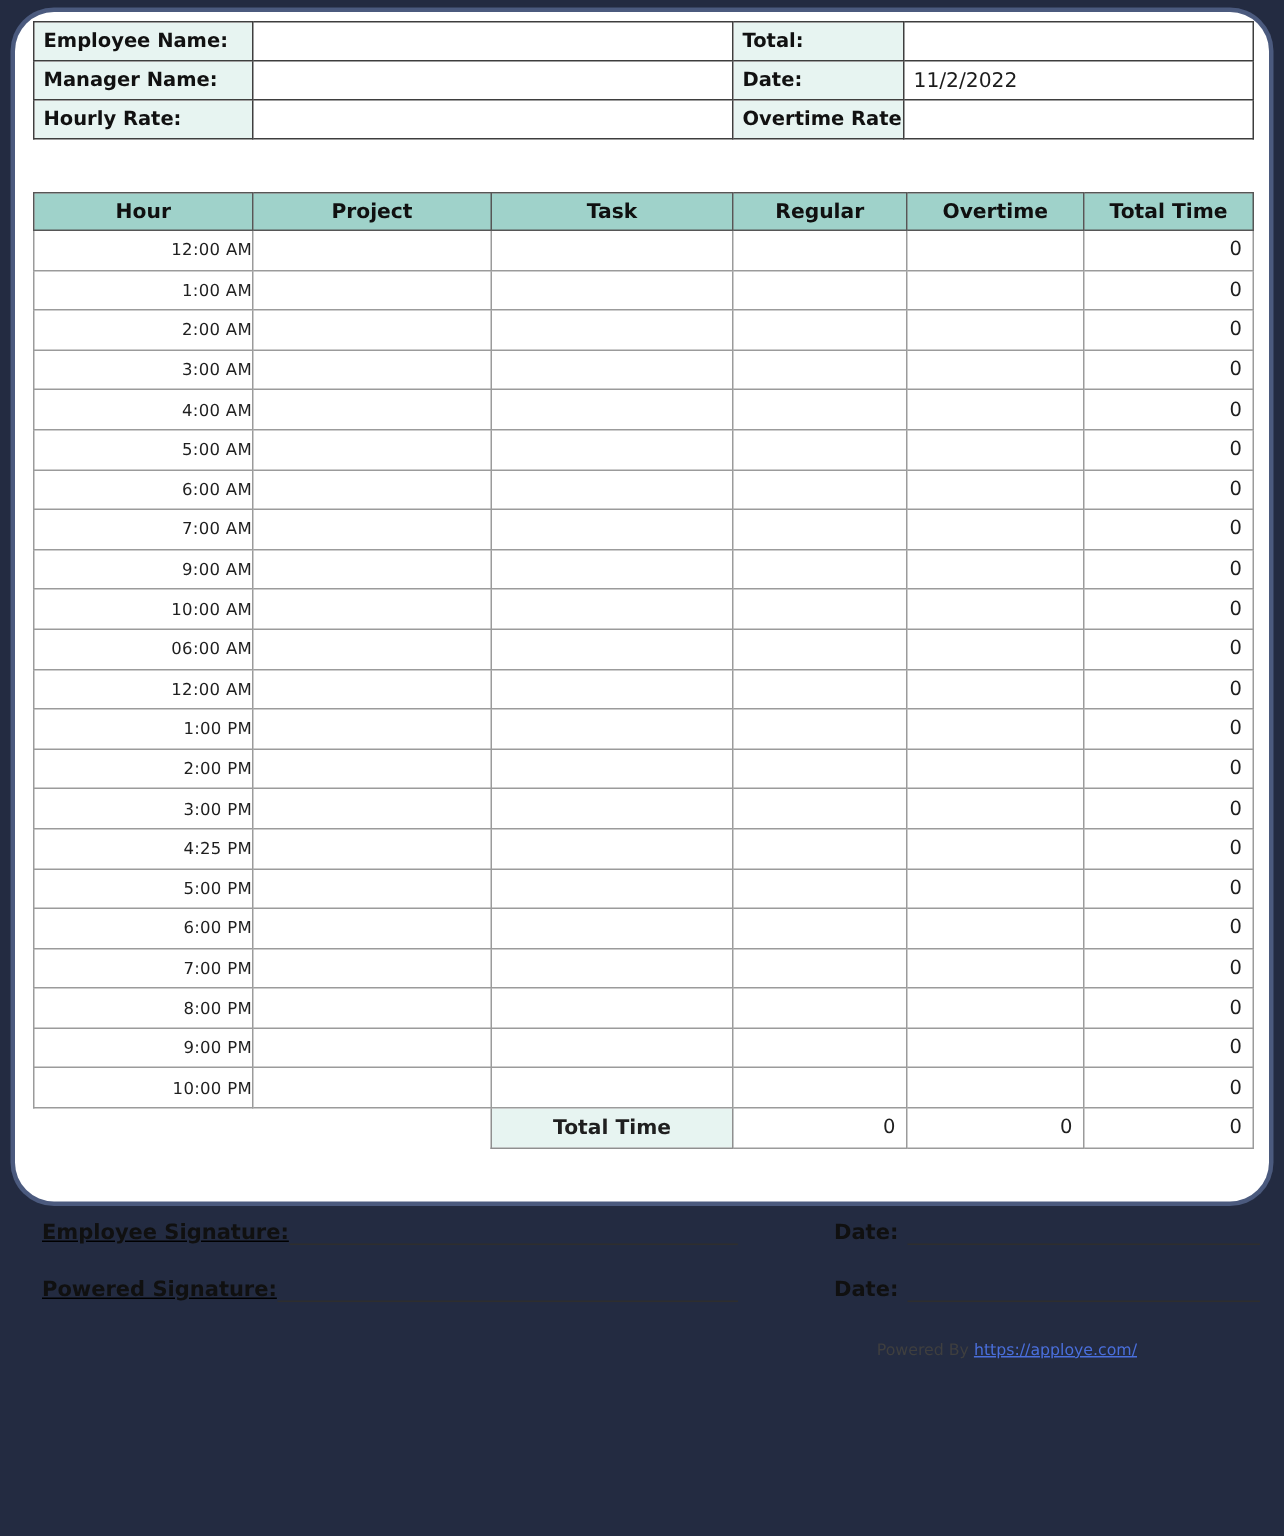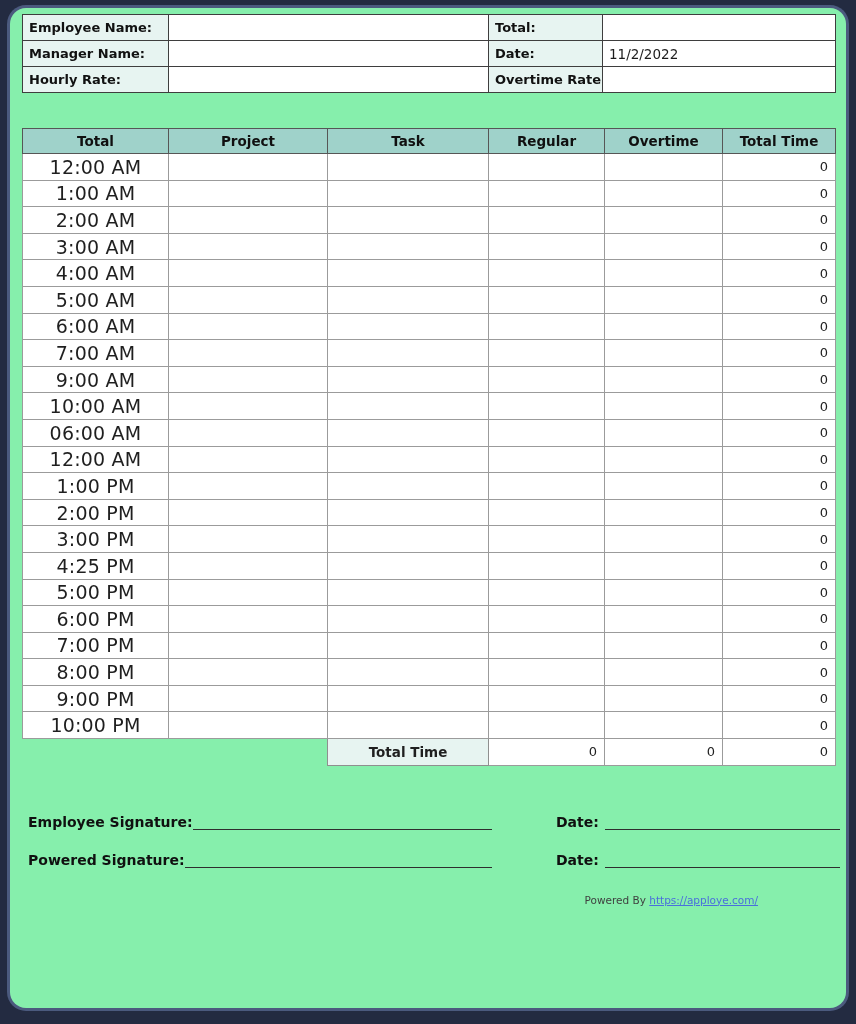--- a/index.html
+++ b/index.html
@@ -9,23 +9,23 @@
     height: 1024px;
     background: #232b41;
     font-family: "DejaVu Sans", "Liberation Sans", sans-serif;
     overflow: hidden;
   }
   .page {
     position: absolute;
     left: 10px;
     top: 8px;
     width: 836px;
-    height: 1000px;
-    background: #86efac;
-    border-radius: 16px;
+    height: 793px;
+    background: #ffffff;
+    border-radius: 26px;
     box-shadow: 0 0 0 3px #4b5a7e;
     box-sizing: border-box;
     padding: 6px 12px 0 12px;
   }
 
   
   table.info {
     border-collapse: collapse;
     table-layout: fixed;
     width: 813px;
@@ -70,22 +70,22 @@
   }
   table.sheet td {
     border: 1px solid #9b9b9b;
     height: 25.6px;
     padding: 0;
     font-size: 13px;
     color: #1f1f1f;
     background: #fff;
   }
   table.sheet td.hour {
-    text-align: center;
-    font-size: 19px;
+    text-align: right;
+    font-size: 11px;
     letter-spacing: 0.2px;
   }
   table.sheet td.num {
     text-align: right;
     padding-right: 7px;
   }
   table.sheet td.blank {
     border: none;
     background: transparent;
   }
@@ -120,21 +120,21 @@
     font-weight: bold;
     font-size: 14px;
     color: #101010;
     white-space: nowrap;
   }
   .sig-line {
     border-bottom: 1.5px solid #2e2e2e;
     height: 18px;
     flex: 1;
   }
-  .sig-left { display: flex; width: 464px; align-items: flex-end; }
+  .sig-left { display: flex; width: 464px; align-items: flex-end; text-decoration: underline; }
   .sig-gap { width: 64px; }
   .sig-right { display: flex; flex: 1; align-items: flex-end; }
   .sig-right .sig-label { margin-right: 6px; }
 
   
   .footer {
     margin-top: 26px;
     text-align: right;
     padding-right: 76px;
     font-size: 10.5px;
@@ -182,21 +182,21 @@
     <colgroup>
       <col style="width:146px">
         <col style="width:159px">
         <col style="width:161px">
       <col style="width:116px">
         <col style="width:118px">
         <col style="width:113px">
     </colgroup>
     <thead>
       <tr>
-          <th>Total</th>
+          <th>Hour</th>
           <th>Project</th>
           <th>Task</th>
           <th>Regular</th>
           <th>Overtime</th>
           <th>Total Time</th>
         </tr>
     </thead>
     <tbody>
         <tr>
           <td class="hour">12:00 AM</td>

